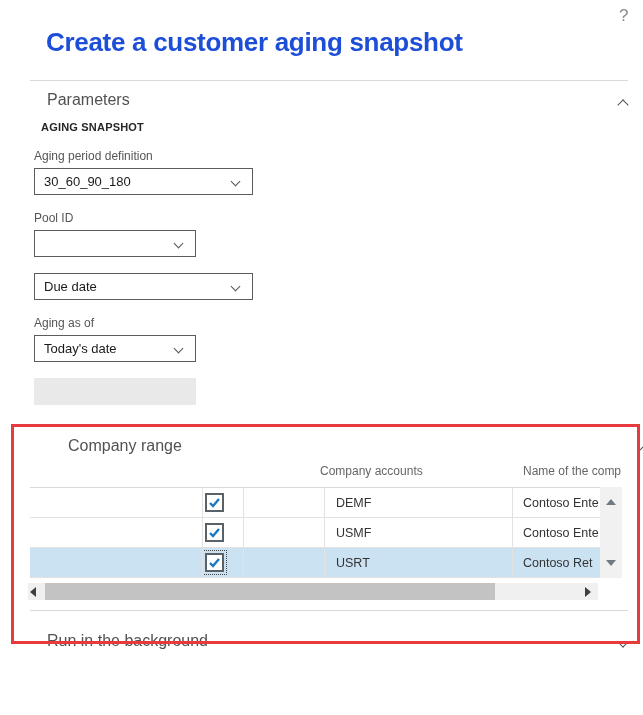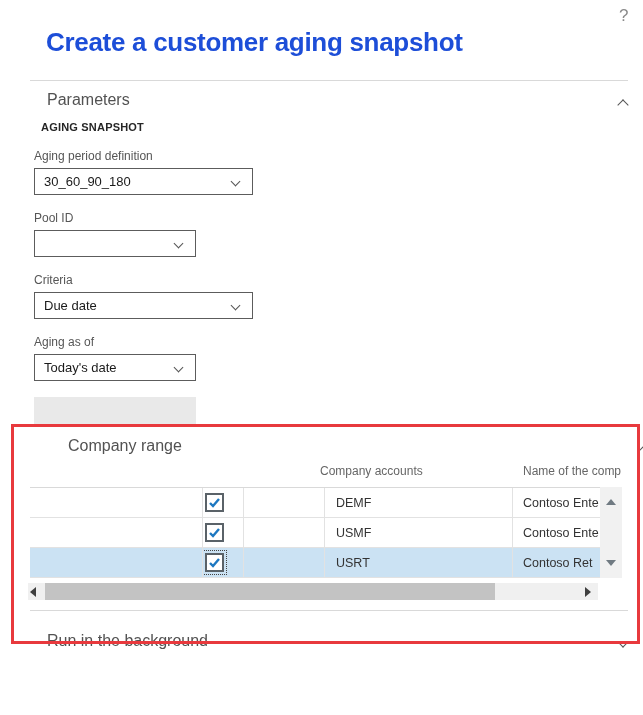--- a/index.html
+++ b/index.html
@@ -164,21 +164,20 @@
     </div>
   </div>
   <div class="field">
     <span class="field-label">Pool ID</span>
     <div class="combo narrow">
       <span></span>
       <span class="chev"></span>
     </div>
   </div>
   <div class="field">
-    <span class="field-label">Criteria</span>
     <div class="combo wide">
       <span>Due date</span>
       <span class="chev"></span>
     </div>
   </div>
   <div class="field">
     <span class="field-label">Aging as of</span>
     <div class="combo narrow">
       <span>Today's date</span>
       <span class="chev"></span>

